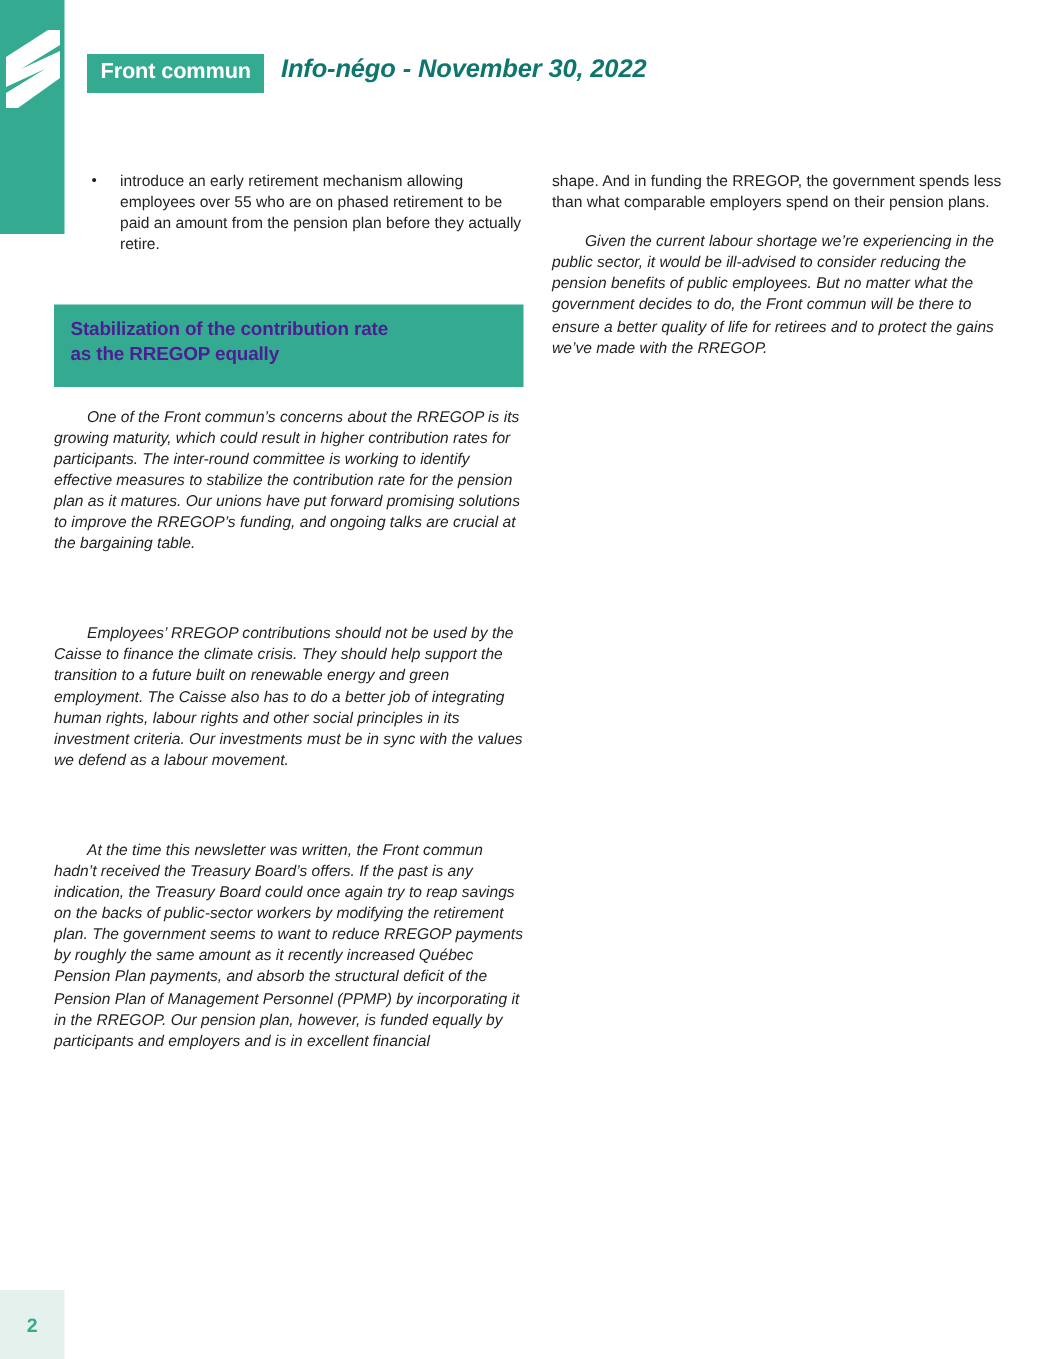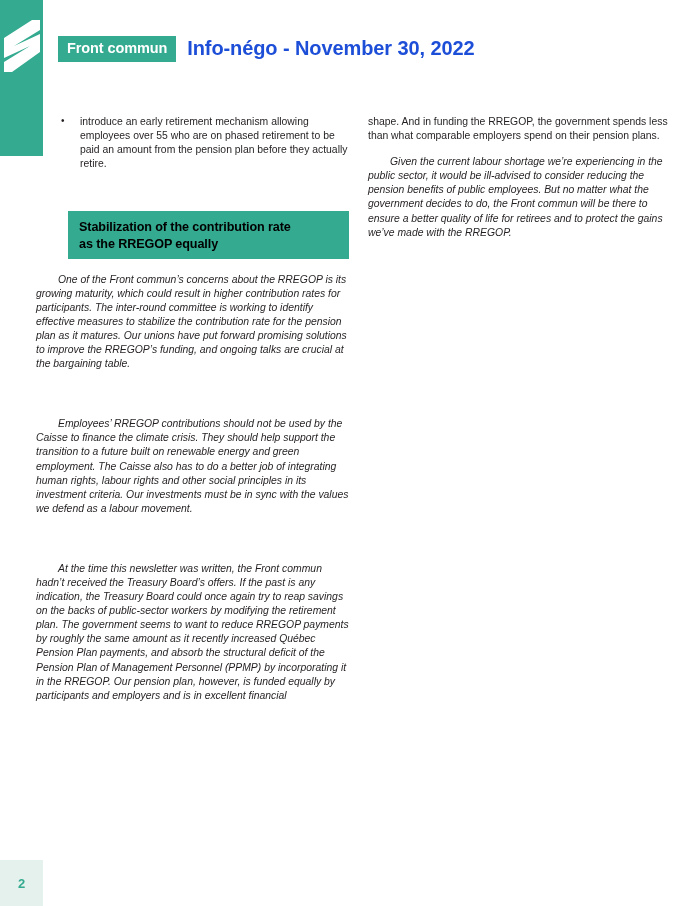--- a/index.html
+++ b/index.html
@@ -34,41 +34,42 @@
     width: 40px;
     height: 56px;
   }
 
   
   .masthead {
     position: absolute;
     left: 58px;
     top: 36px;
     display: flex;
-    align-items: center;
+    align-items: flex-start;
     gap: 11px;
   }
 
   .brand-tag {
     background: #34ab90;
     color: #ffffff;
     font-weight: bold;
     font-size: 14.5px;
     letter-spacing: -0.1px;
     padding: 5px 9px 6px 9px;
     line-height: 1;
     white-space: nowrap;
   }
 
   .masthead-title {
-    color: #1d4ed8;
-    font-weight: bold;
-    font-size: 20px;
+    color: #0f766e;
+    font-weight: bold;
+    font-size: 17px;
     letter-spacing: -0.1px;
     white-space: nowrap;
+    font-style: italic;
   }
 
   
   .col {
     position: absolute;
     top: 115px;
     width: 313px;
   }
   .col-left  { left: 36px; }
   .col-right { left: 368px; }
@@ -92,41 +93,40 @@
 
   
   .bullet-list {
     list-style: none;
     margin: 0 0 0 0;
     padding: 0;
   }
   .bullet-list li {
     position: relative;
     padding-left: 44px;
-    margin-bottom: 8px;
+    margin-bottom: 0;
   }
   .bullet-list li::before {
     content: "\2022";
     position: absolute;
     left: 25px;
     top: -1px;
     font-size: 10px;
     color: #231f20;
   }
 
   
   .section-head {
     background: #34ab90;
-    color: #000000;
+    color: #4c1d95;
     font-weight: bold;
     font-size: 12.6px;
     line-height: 16.6px;
-    padding: 8px 11px 6px 11px;
+    padding: 8px 11px 13px 11px;
     letter-spacing: -0.1px;
-    margin-left: 32px;
   }
   .section-head .ital {
     font-style: italic;
   }
 
   .gap-before-head { height: 32px; }
   .gap-after-head  { height: 14px; }
   .gap-para        { height: 12px; }
 
   

